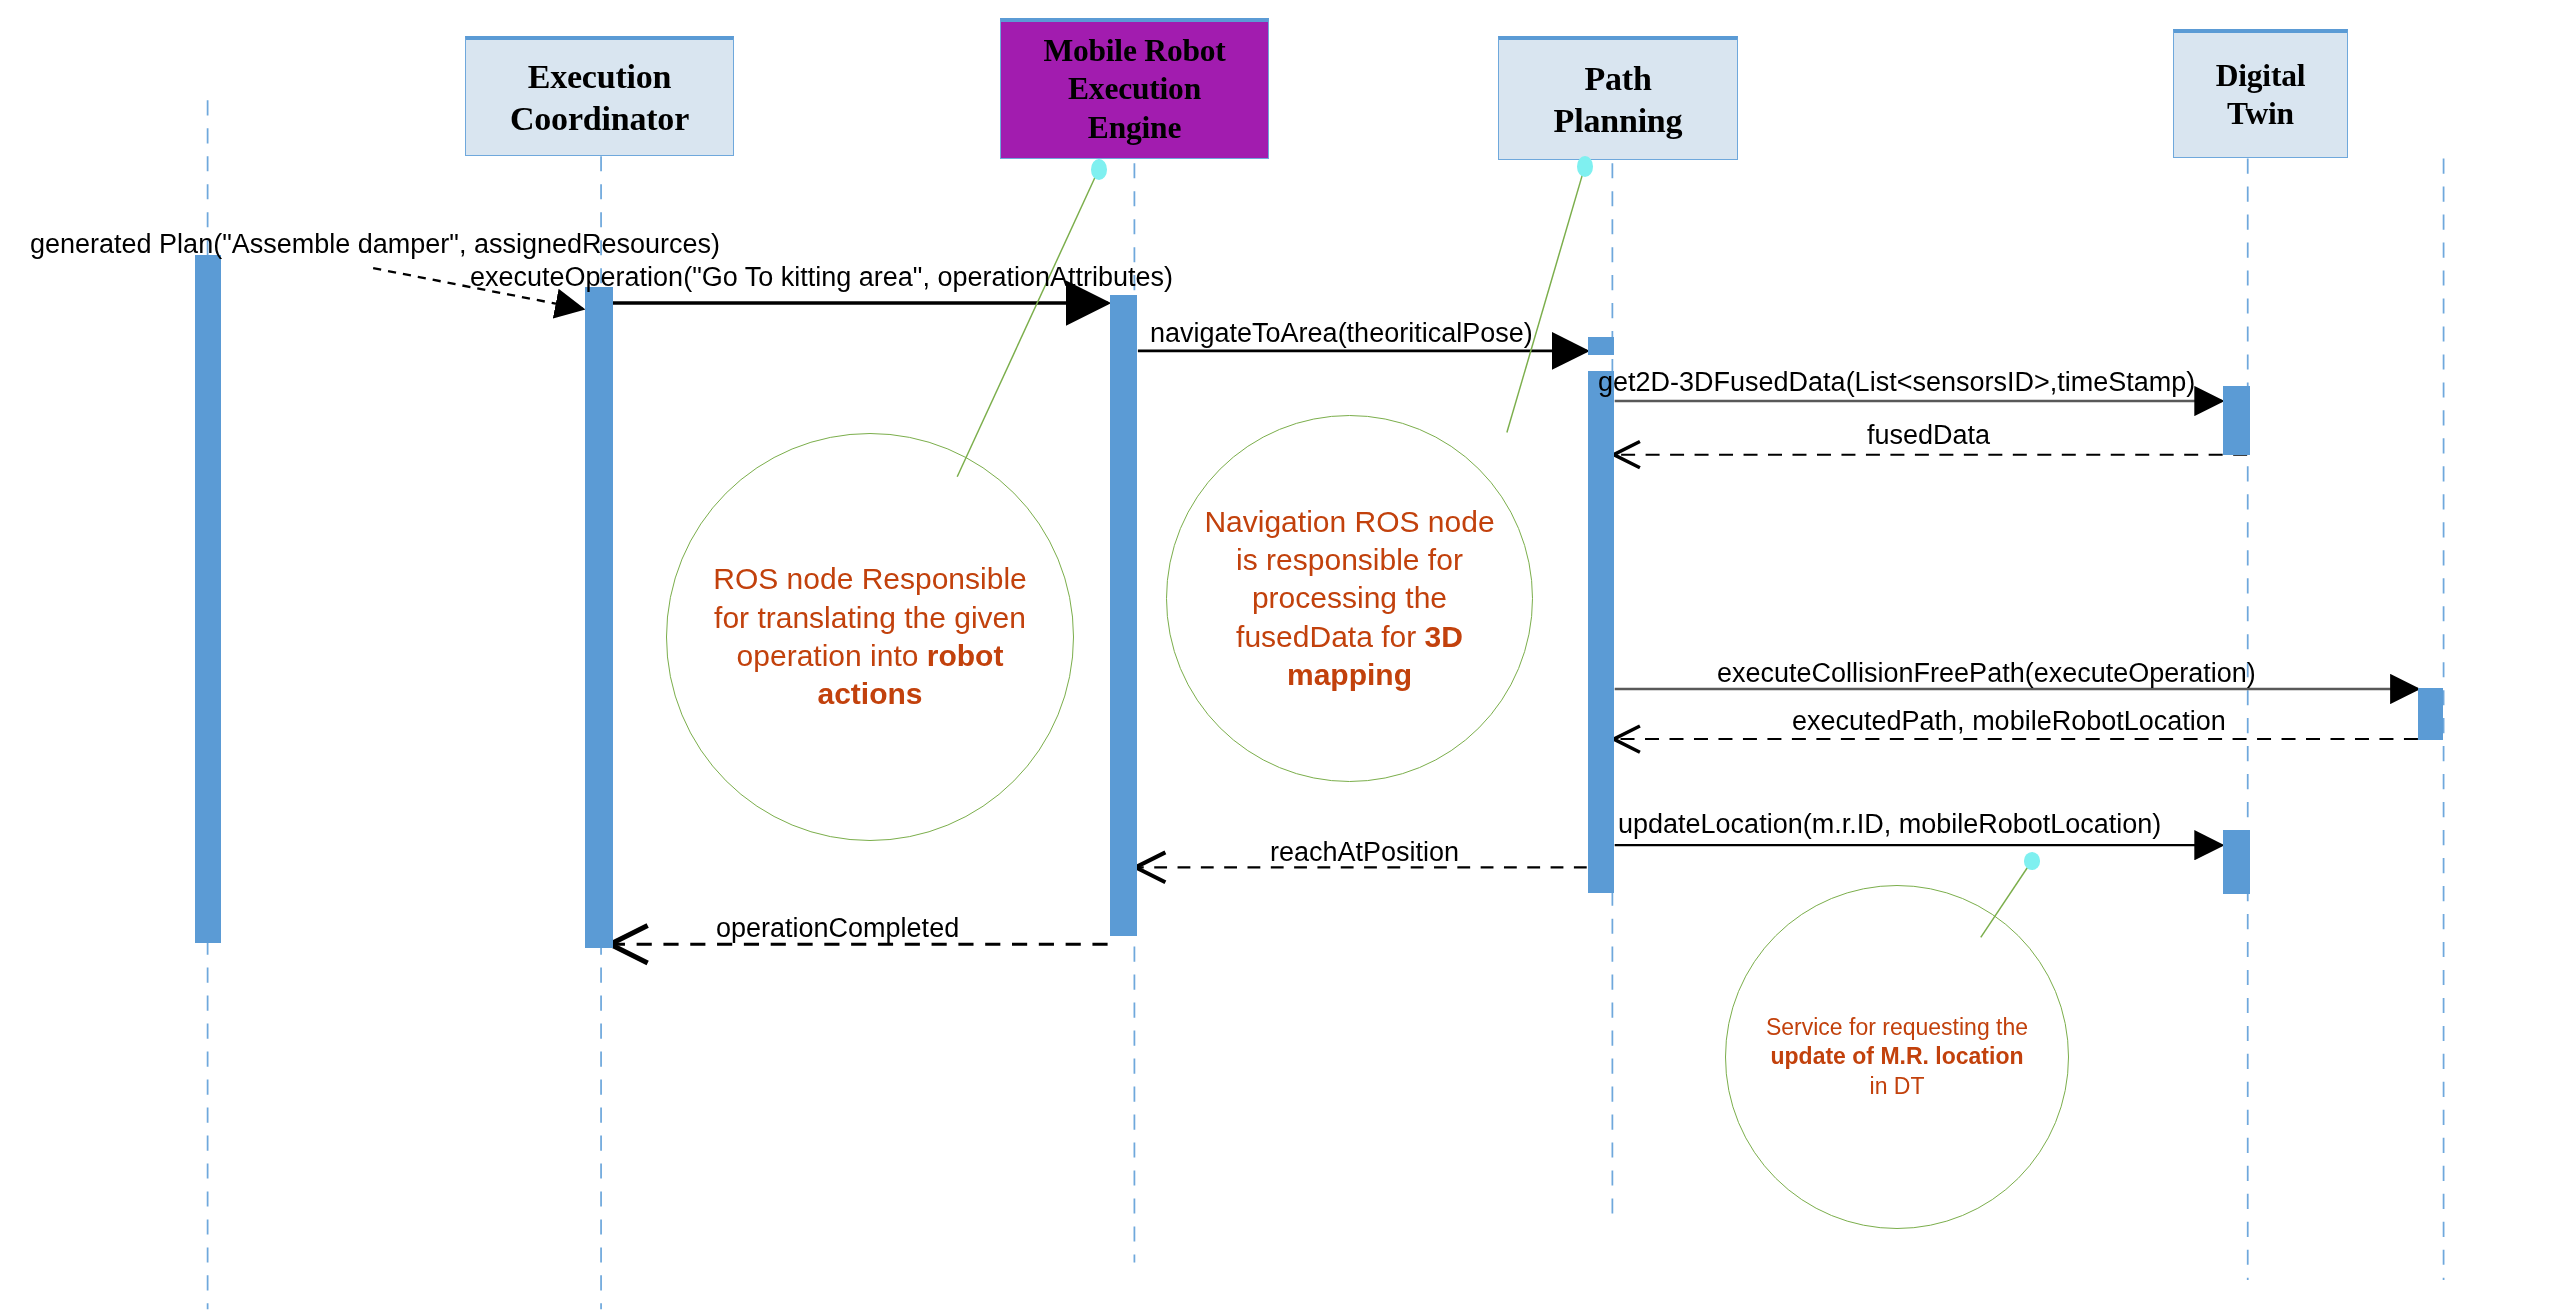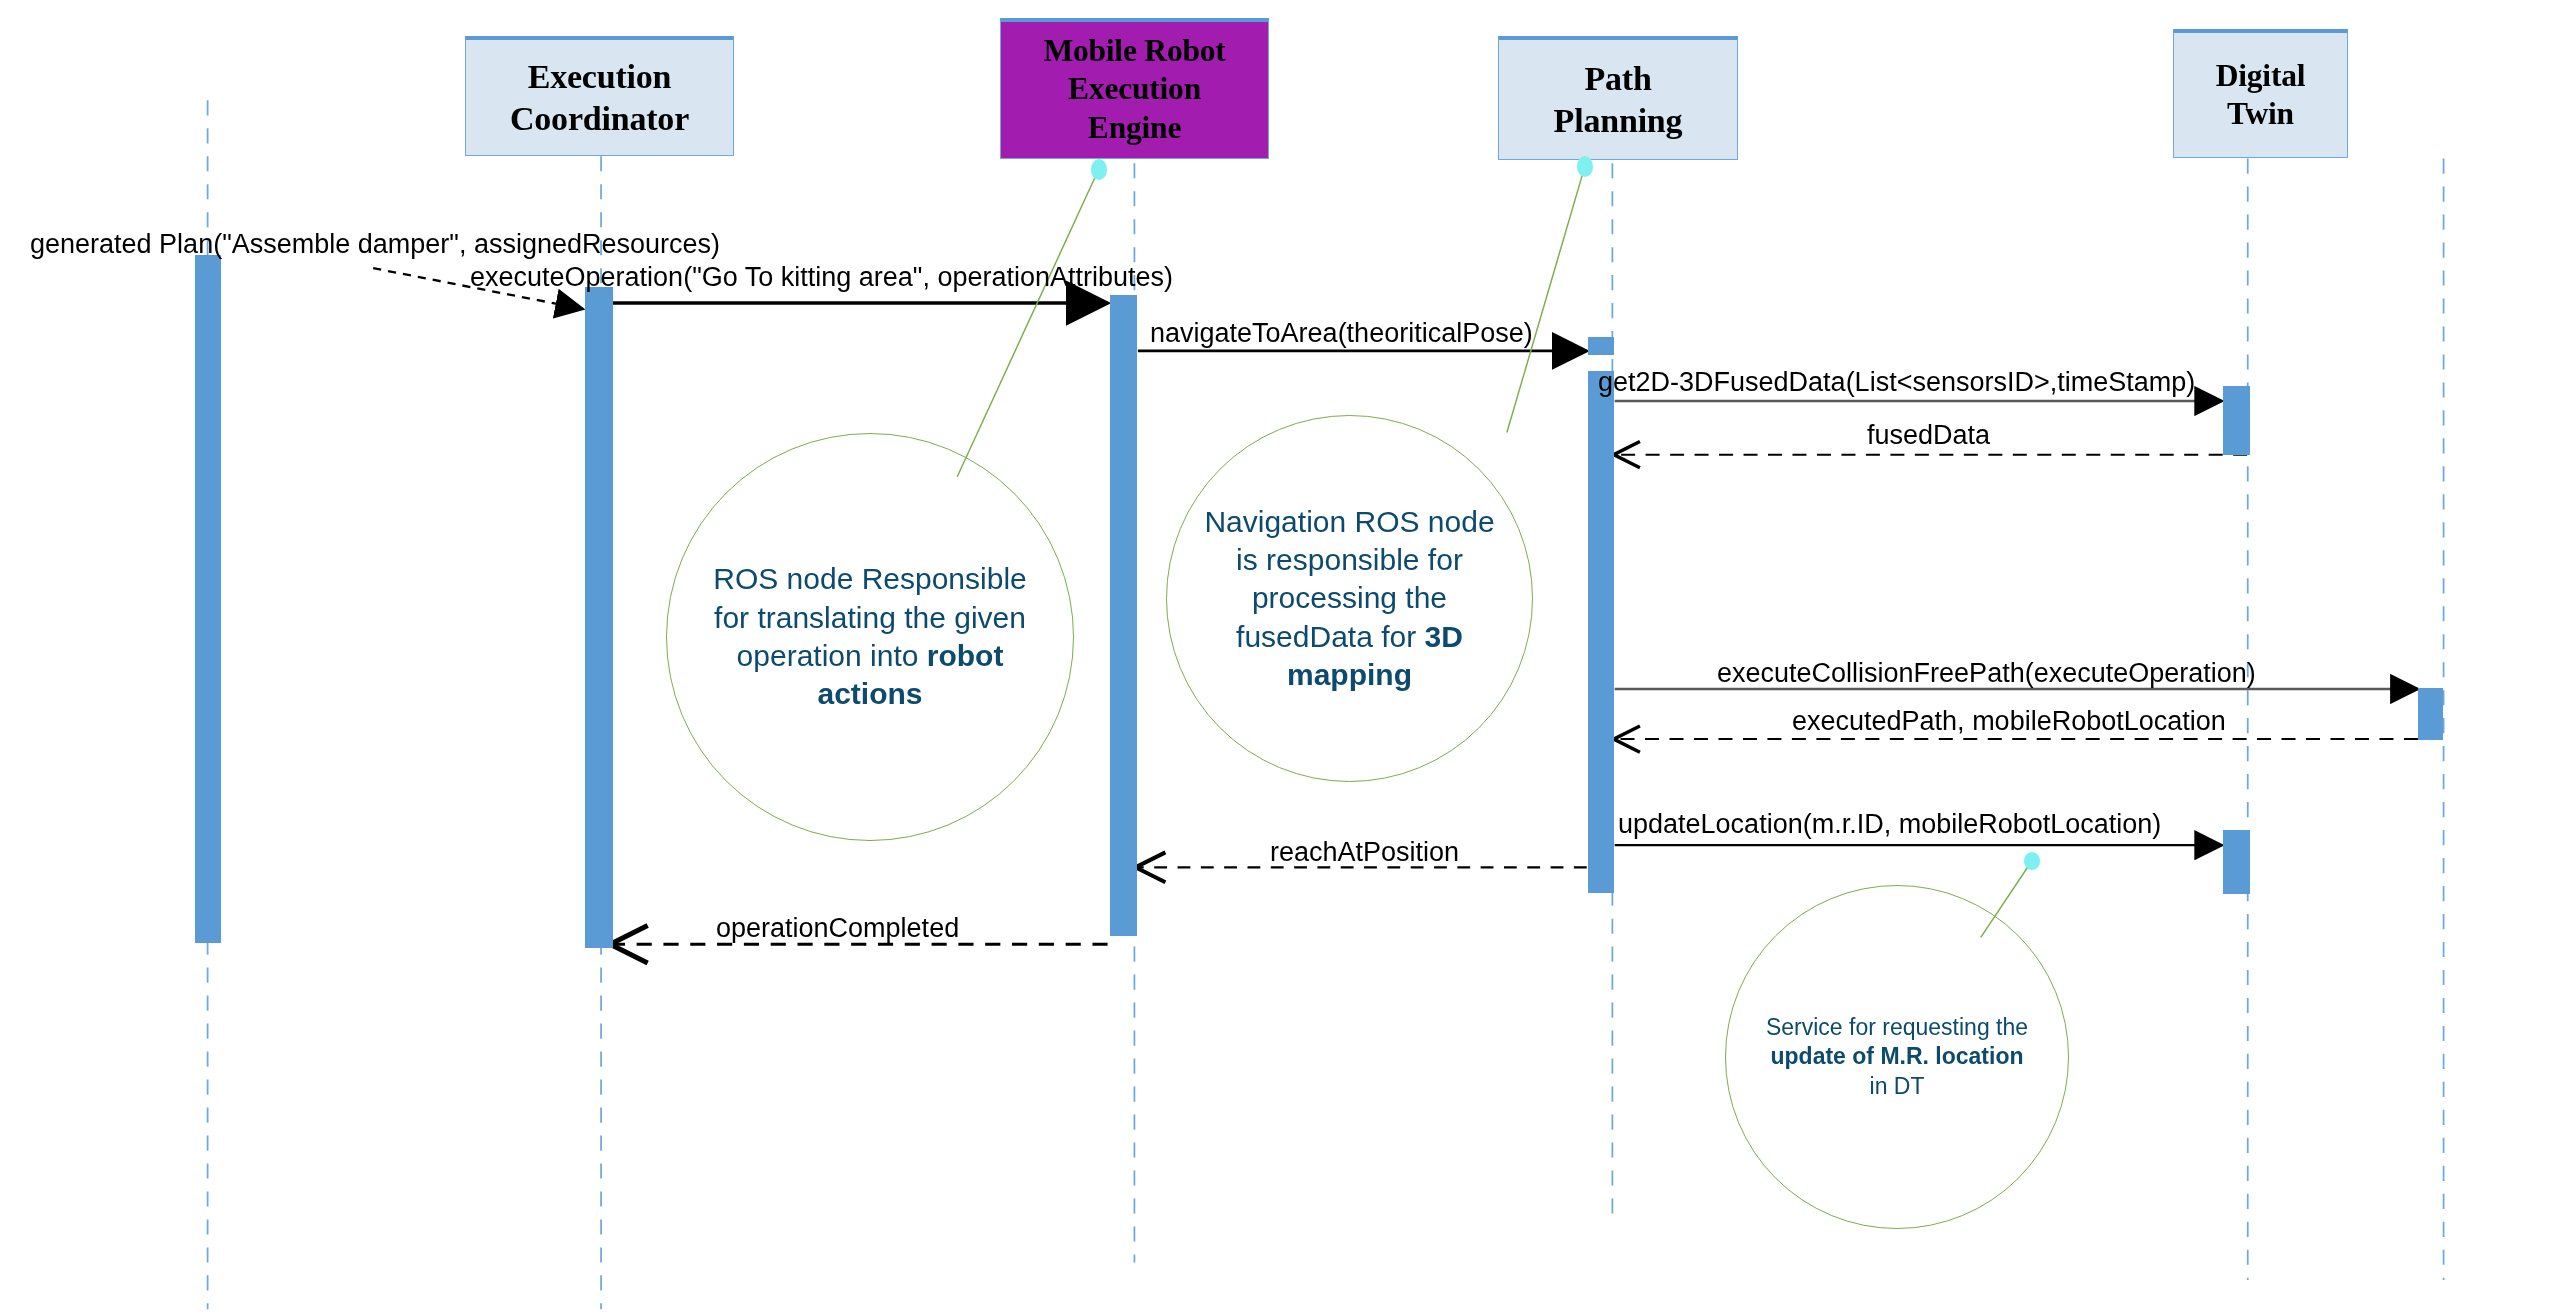--- a/index.html
+++ b/index.html
@@ -65,21 +65,21 @@
     border: 1.2px solid #7bae4b;
     border-radius: 50%;
     background: transparent;
     display: flex;
     align-items: center;
     justify-content: center;
   }
   .note-text {
     text-align: center;
     font-family: "Liberation Sans", sans-serif;
-    color: #0c4a6e;
+    color: #c2410c;
     line-height: 1.28;
     padding: 0 3.5px;
   }
   .note-text b { font-weight: bold; }
 
   
   .anchor-dot {
     position: absolute;
     background: #7ff0f0;
     border-radius: 50%;

